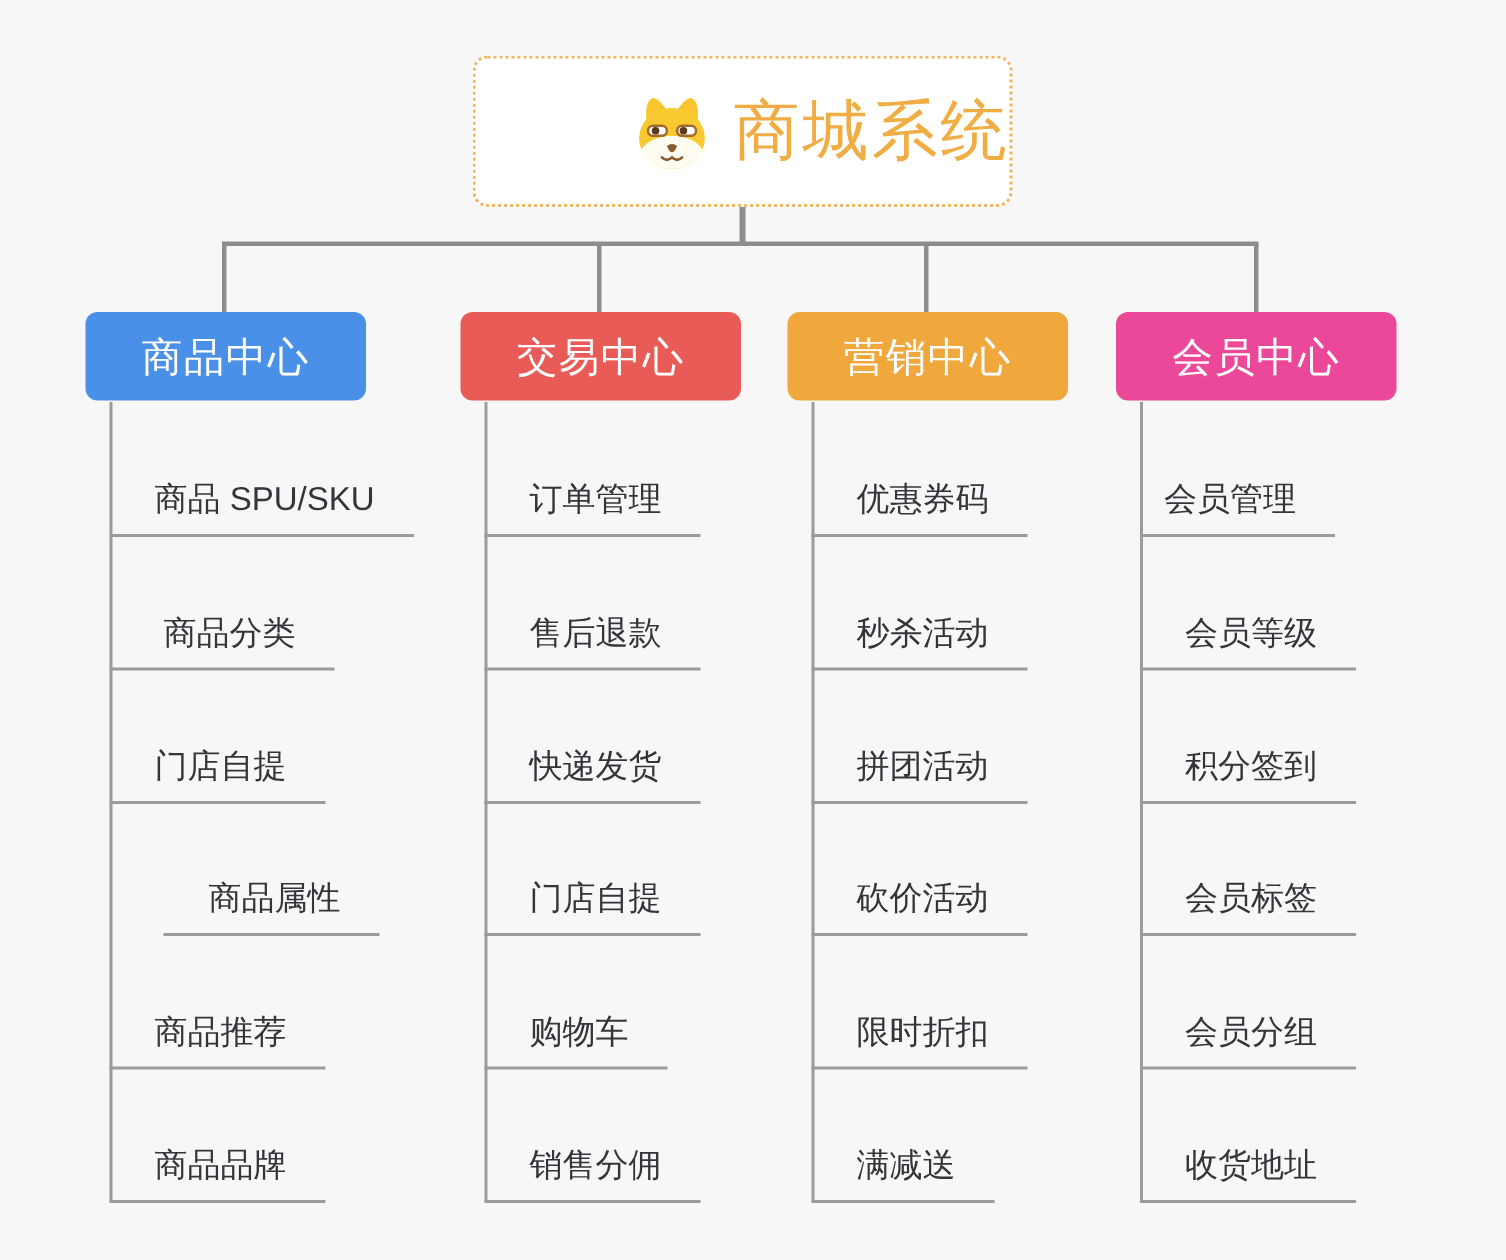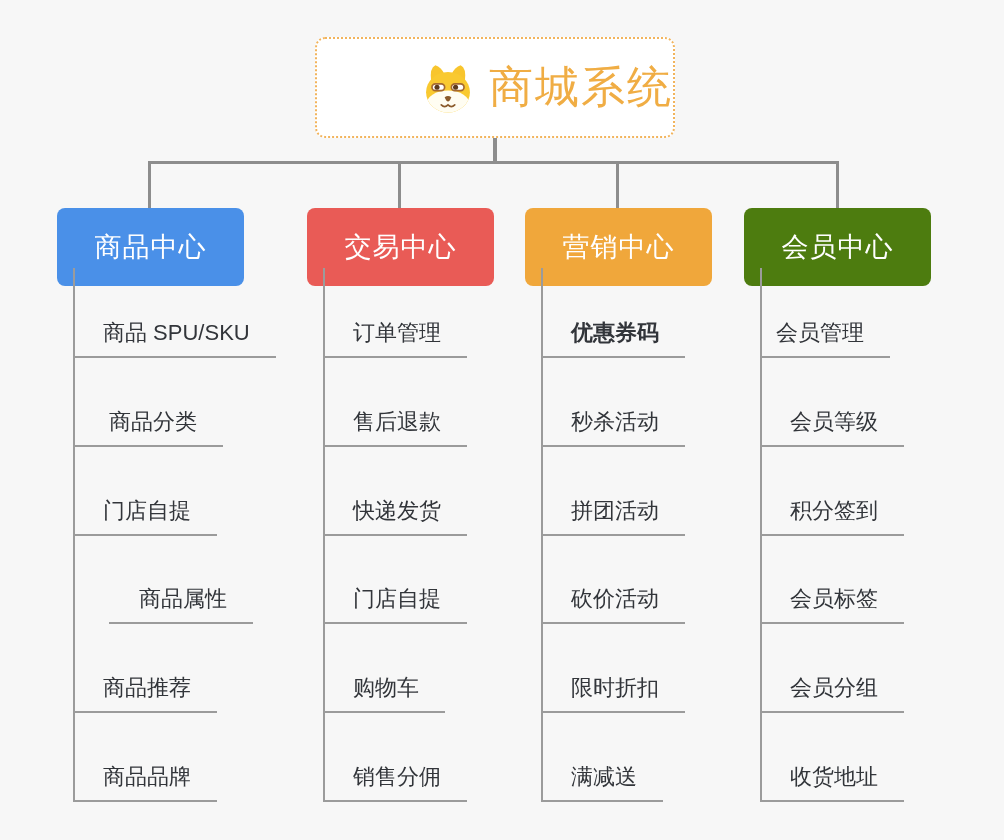--- a/index.html
+++ b/index.html
@@ -22,21 +22,21 @@
     position:absolute; left:315px; top:37px; width:360px; height:101px;
     background:#FFFFFF; border:2px dotted #F2B45C; border-radius:10px;
     box-sizing:border-box; display:flex; align-items:center; justify-content:flex-end;
     gap:14px;
   }
   .root-title { font-size:44px; letter-spacing:2px; color:#F0AD44; }
   .dog-icon { width:54px; height:54px; flex:0 0 auto; }
 
   
   .branch-node {
-    position:absolute; top:208px; width:187px; height:78px; border-radius:8px;
+    position:absolute; top:208px; width:187px; height:59px; border-radius:8px;
     display:flex; align-items:center; justify-content:center;
     color:#FFFFFF; font-size:27px; letter-spacing:1px;
   }
   .bn-0 { left:57px; } .bn-1 { left:307px; } .bn-2 { left:525px; } .bn-3 { left:744px; }
 
   
   .trunk { position:absolute; top:268px; width:2px; height:533px; background:#9B9B9B; }
   .tk-0 { left:73px; } .tk-1 { left:323px; } .tk-2 { left:541px; } .tk-3 { left:760px; }
 
   
@@ -94,21 +94,21 @@
 
   <div class="branch-node bn-0" style="background: rgb(74, 144, 232);">
     <span>商品中心</span>
   </div>
   <div class="branch-node bn-2" style="background: rgb(240, 167, 59);">
     <span>营销中心</span>
   </div>
   <div class="branch-node bn-1" style="background: rgb(233, 91, 86);">
     <span>交易中心</span>
   </div>
-  <div class="branch-node bn-3" style="background: #4d7c0f;">
+  <div class="branch-node bn-3" style="background: #ec4899;">
     <span>会员中心</span>
   </div>
 
   <div class="trunk tk-0"></div>
   <div class="trunk tk-1"></div>
   <div class="trunk tk-2"></div>
   <div class="trunk tk-3"></div>
 
   <div id="leaves">
       <div class="leaf" style="left: 73px; top: 319px;">商品 SPU/SKU</div>
@@ -116,21 +116,21 @@
       <div class="leaf" style="left: 73px; top: 497px;">门店自提</div>
       <div class="leaf" style="left: 73px; top: 585px; margin-left: 36px;">商品属性</div>
       <div class="leaf" style="left: 73px; top: 674px;">商品推荐</div>
       <div class="leaf" style="left: 73px; top: 763px;">商品品牌</div>
       <div class="leaf" style="left: 323px; top: 319px;">订单管理</div>
       <div class="leaf" style="left: 323px; top: 408px;">售后退款</div>
       <div class="leaf" style="left: 323px; top: 497px;">快递发货</div>
       <div class="leaf" style="left: 323px; top: 585px;">门店自提</div>
       <div class="leaf" style="left: 323px; top: 674px;">购物车</div>
       <div class="leaf" style="left: 323px; top: 763px;">销售分佣</div>
-      <div class="leaf" style="left: 541px; top: 319px; font-weight: bold;">优惠券码</div>
+      <div class="leaf" style="left: 541px; top: 319px;">优惠券码</div>
       <div class="leaf" style="left: 541px; top: 408px;">秒杀活动</div>
       <div class="leaf" style="left: 541px; top: 497px;">拼团活动</div>
       <div class="leaf" style="left: 541px; top: 585px;">砍价活动</div>
       <div class="leaf" style="left: 541px; top: 674px;">限时折扣</div>
       <div class="leaf" style="left: 541px; top: 763px;">满减送</div>
       <div class="leaf" style="left: 760px; top: 319px; padding-left: 16px;">会员管理</div>
       <div class="leaf" style="left: 760px; top: 408px;">会员等级</div>
       <div class="leaf" style="left: 760px; top: 497px;">积分签到</div>
       <div class="leaf" style="left: 760px; top: 585px;">会员标签</div>
       <div class="leaf" style="left: 760px; top: 674px;">会员分组</div>

